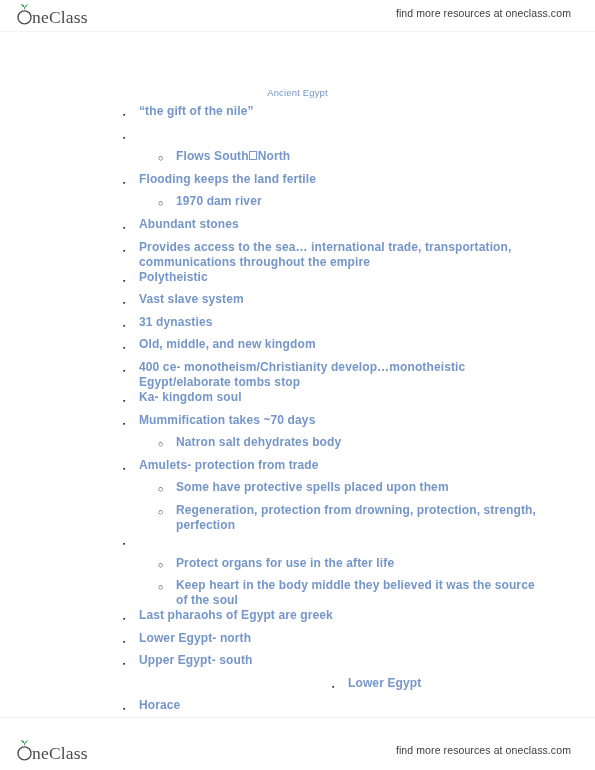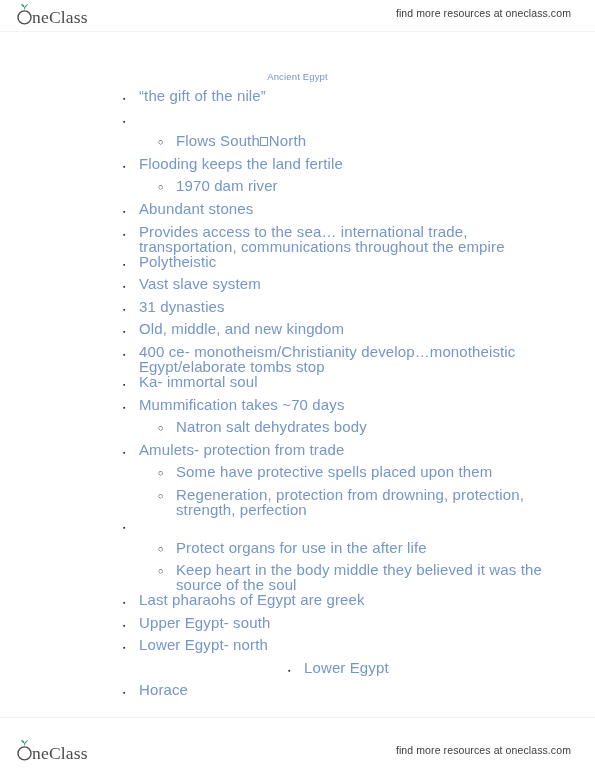--- a/index.html
+++ b/index.html
@@ -83,21 +83,21 @@
     font-size: 10.5px;
     color: #3b3b3b;
     letter-spacing: 0.1px;
     white-space: nowrap;
   }
 
   
   .doc-body {
     position: absolute;
     left: 0;
-    top: 32px;
+    top: 48px;
     width: 511px;
     height: 685px;
   }
   .doc-title {
     position: absolute;
     left: 0;
     top: 39px;
     width: 595px;
     text-align: center;
     font-size: 9.5px;
@@ -113,21 +113,21 @@
   }
 
   .bullet-row {
     position: relative;
     display: flex;
     align-items: flex-start;
     min-height: 22.6px;
   }
   .bullet-row.lvl1 { padding-left: 123px; }
   .bullet-row.lvl2 { padding-left: 158px; }
-  .bullet-row.centered { padding-left: 288px; }
+  .bullet-row.centered { padding-left: 288px; margin-left: 44px; }
 
   .bullet-row .marker {
     flex: 0 0 auto;
     width: 16px;
     color: #2d2d2d;
     font-size: 8px;
     line-height: 15px;
     padding-top: 3px;
   }
   .bullet-row.lvl1 .marker,
@@ -135,25 +135,26 @@
     font-size: 7px;
   }
   .bullet-row.lvl2 .marker {
     font-size: 9px;
     padding-top: 2px;
     width: 18px;
   }
 
   .bullet-row .btext {
     flex: 1 1 auto;
-    font-size: 15px;
+    font-size: 12px;
     line-height: 15px;
     color: #7596c8;
     letter-spacing: 0.12px;
     padding-right: 70px;
+    font-weight: bold;
   }
   .bullet-row.lvl2 .btext {
     padding-right: 47px;
   }
   .bullet-row.centered .btext {
     padding-right: 0;
   }
 
   .missing-glyph {
     display: inline-block;
@@ -229,21 +230,21 @@
       <div class="bullet-row lvl1">
         <span class="marker">▪</span>
         <span class="btext">Old, middle, and new kingdom</span>
       </div>
       <div class="bullet-row lvl1">
         <span class="marker">▪</span>
         <span class="btext">400 ce- monotheism/Christianity develop…monotheistic Egypt/elaborate tombs stop</span>
       </div>
       <div class="bullet-row lvl1">
         <span class="marker">▪</span>
-        <span class="btext">Ka- immortal soul</span>
+        <span class="btext">Ka- kingdom soul</span>
       </div>
       <div class="bullet-row lvl1">
         <span class="marker">▪</span>
         <span class="btext">Mummification takes ~70 days</span>
       </div>
       <div class="bullet-row lvl2">
         <span class="marker">○</span>
         <span class="btext">Natron salt dehydrates body</span>
       </div>
       <div class="bullet-row lvl1">
@@ -268,25 +269,25 @@
       <div class="bullet-row lvl2">
         <span class="marker">○</span>
         <span class="btext">Keep heart in the body middle they believed it was the source of the soul</span>
       </div>
       <div class="bullet-row lvl1">
         <span class="marker">▪</span>
         <span class="btext">Last pharaohs of Egypt are greek</span>
       </div>
       <div class="bullet-row lvl1">
         <span class="marker">▪</span>
+        <span class="btext">Lower Egypt- north</span>
+      </div>
+      <div class="bullet-row lvl1">
+        <span class="marker">▪</span>
         <span class="btext">Upper Egypt- south</span>
-      </div>
-      <div class="bullet-row lvl1">
-        <span class="marker">▪</span>
-        <span class="btext">Lower Egypt- north</span>
       </div>
       <div class="bullet-row centered">
         <span class="marker">▪</span>
         <span class="btext">Lower Egypt</span>
       </div>
       <div class="bullet-row lvl1">
         <span class="marker">▪</span>
         <span class="btext">Horace</span>
       </div>
     </div>

